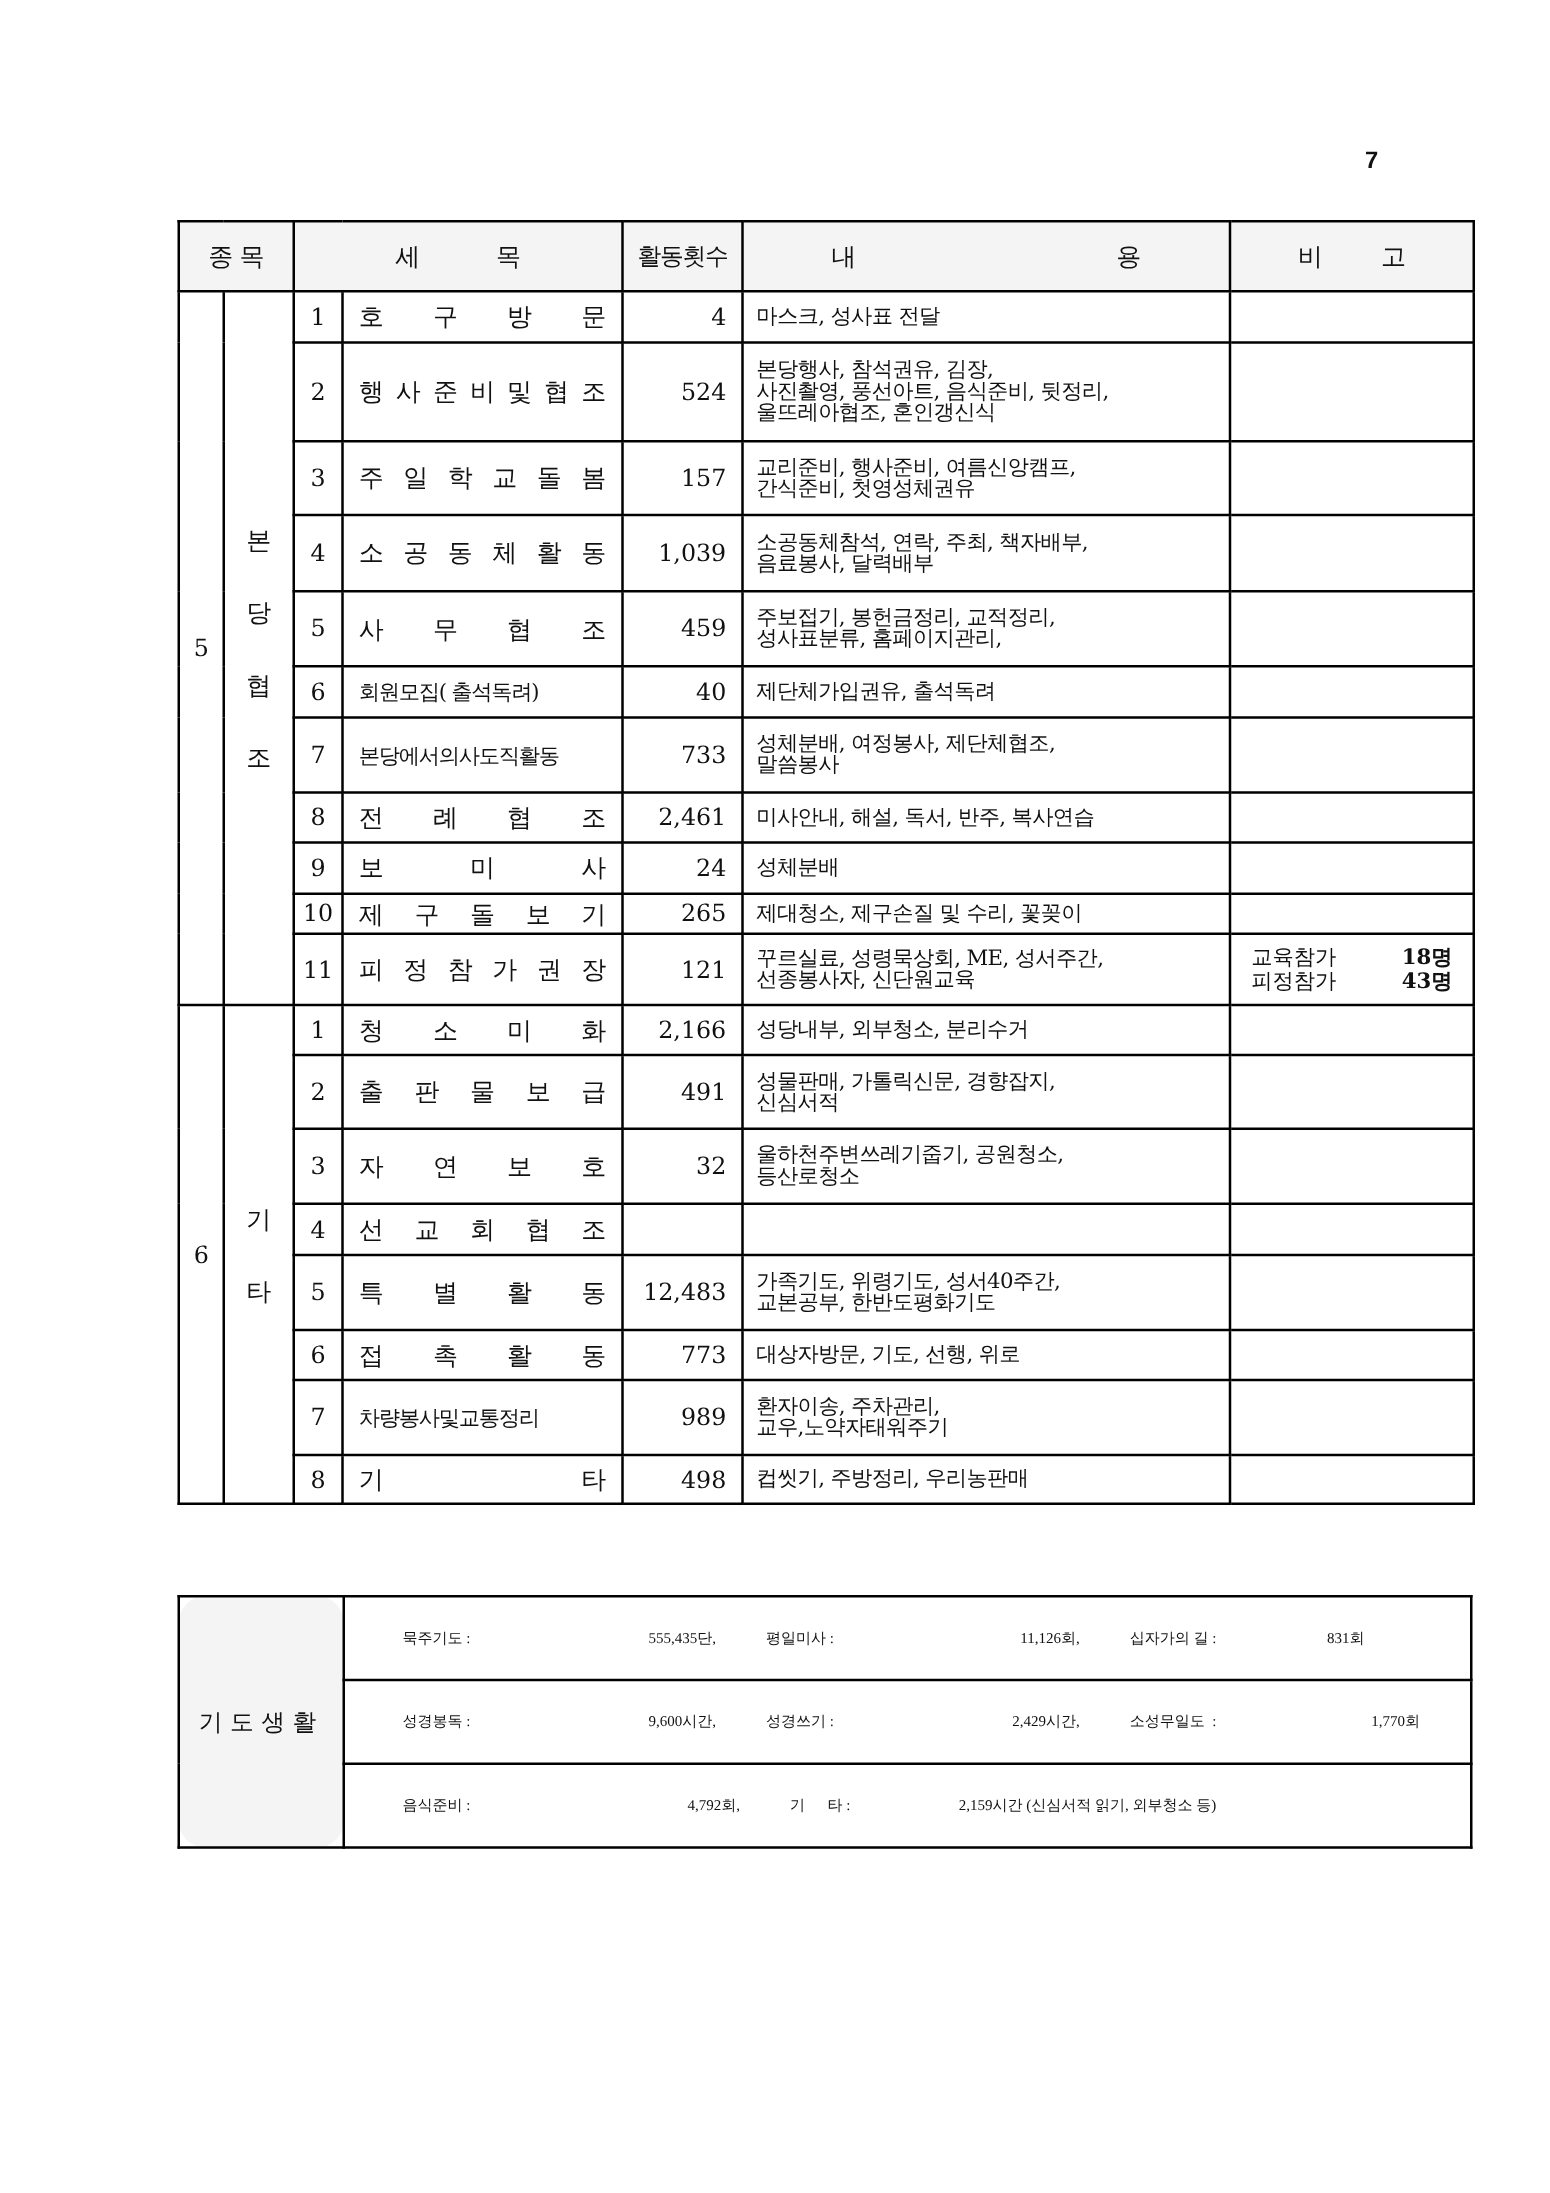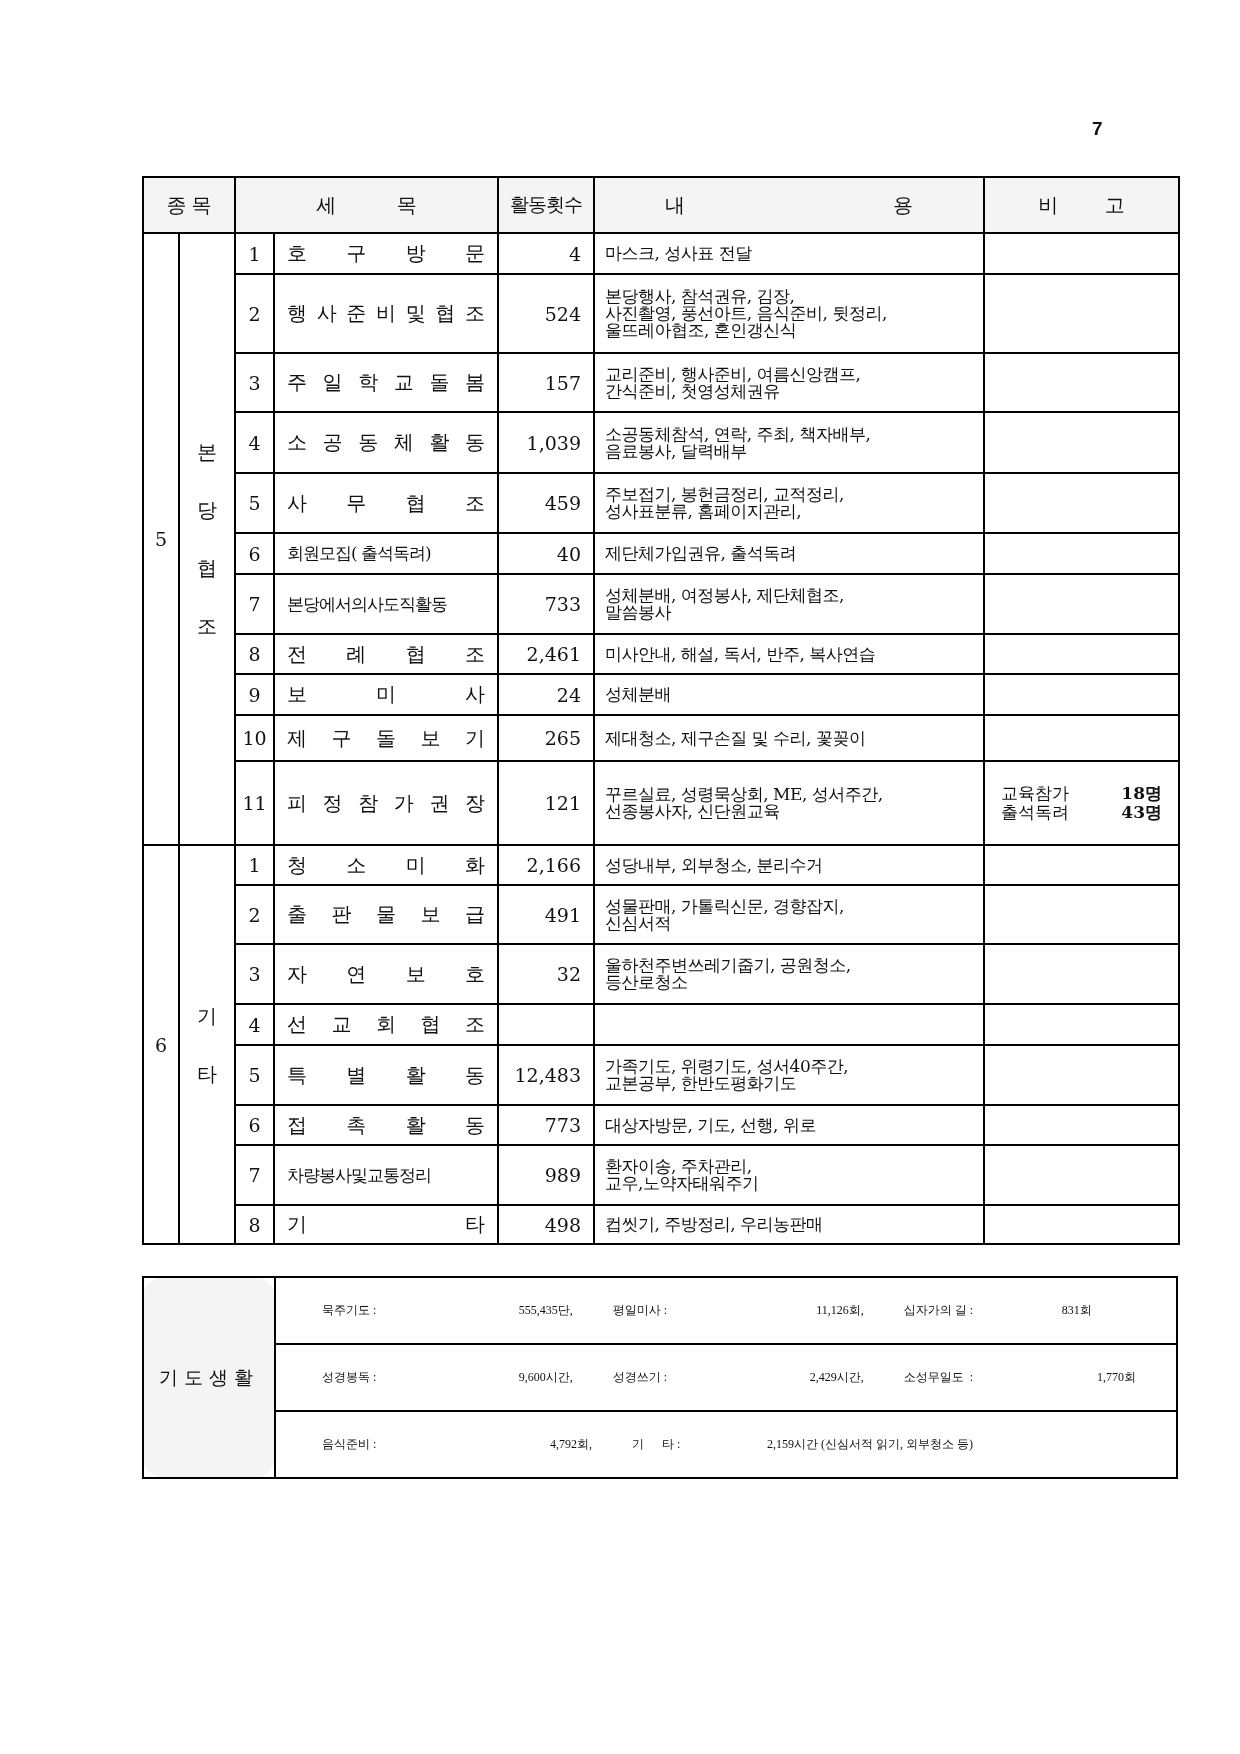--- a/index.html
+++ b/index.html
@@ -220,38 +220,38 @@
             <span>미</span>
             <span>사</span>
           </div>
         </td>
         <td class="cnt">24</td>
         <td class="desc">
           <div>성체분배</div>
         </td>
         <td class="note"></td>
       </tr>
-      <tr style="height: 46px; margin-left: 16px;">
+      <tr style="height: 32px; margin-left: 16px;">
         <td class="idx">10</td>
         <td class="item">
           <div class="sp">
             <span>제</span>
             <span>구</span>
             <span>돌</span>
             <span>보</span>
             <span>기</span>
           </div>
         </td>
         <td class="cnt">265</td>
         <td class="desc">
           <div>제대청소, 제구손질 및 수리, 꽃꽂이</div>
         </td>
         <td class="note"></td>
       </tr>
-      <tr style="height: 84px;">
+      <tr style="height: 57px;">
         <td class="idx">11</td>
         <td class="item">
           <div class="sp">
             <span>피</span>
             <span>정</span>
             <span>참</span>
             <span>가</span>
             <span>권</span>
             <span>장</span>
           </div>
@@ -260,21 +260,21 @@
         <td class="desc">
           <div>꾸르실료, 성령묵상회, ME, 성서주간,</div>
           <div>선종봉사자, 신단원교육</div>
         </td>
         <td class="note">
           <div class="nrow">
             <span>교육참가</span>
             <b>18명</b>
           </div>
           <div class="nrow">
-            <span>출석독려</span>
+            <span>피정참가</span>
             <b>43명</b>
           </div>
         </td>
       </tr>
       <tr style="height: 40px;">
         <td class="sec-num" rowspan="8">6</td>
         <td class="sec-name" rowspan="8">
           <span>기</span>
           <span>타</span>
         </td>

